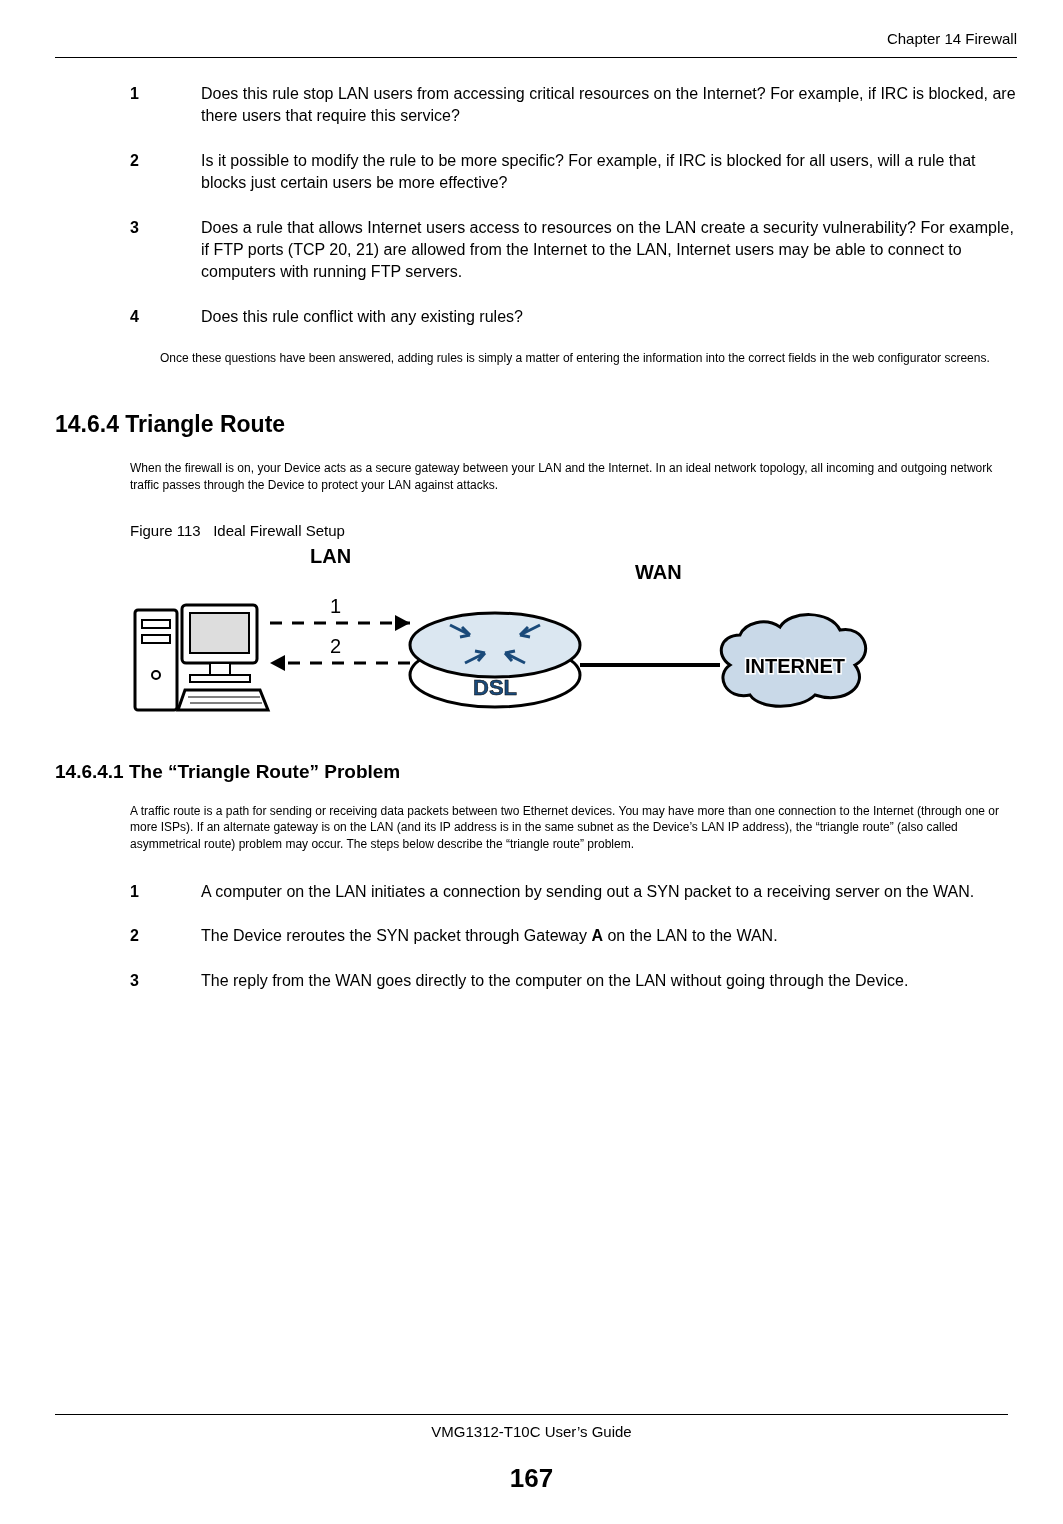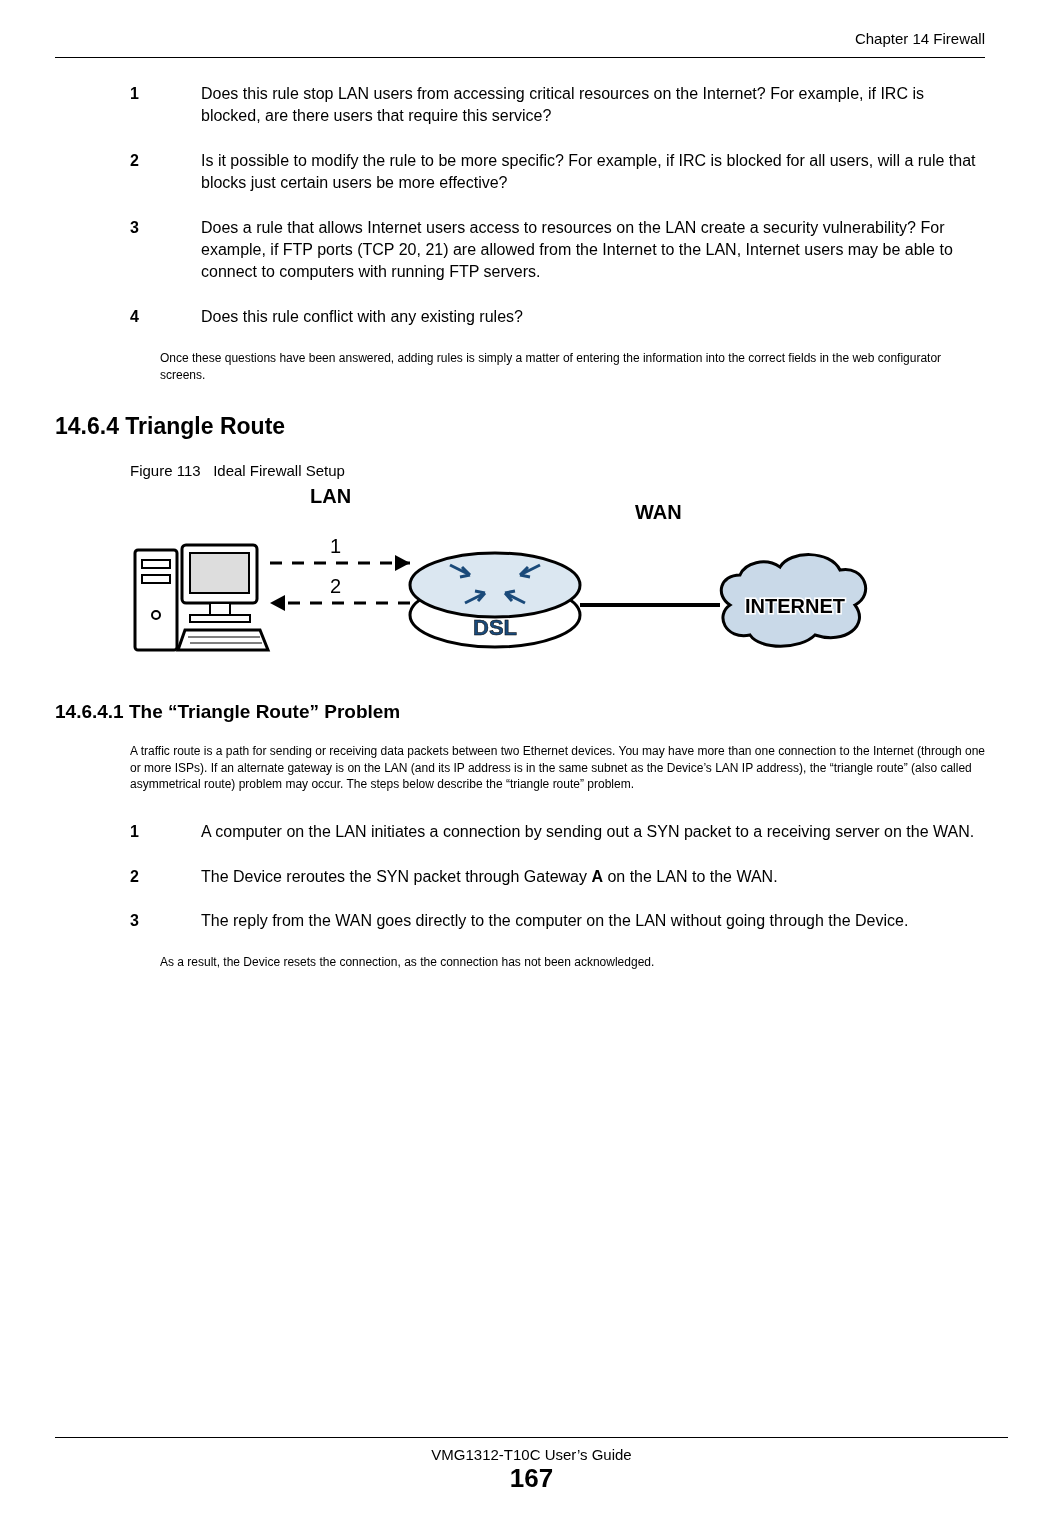--- a/index.html
+++ b/index.html
@@ -7,21 +7,21 @@
     margin: 0;
     padding: 0;
     background: #fff;
     font-family: Verdana, Geneva, sans-serif;
     color: #000;
     width: 1063px;
     height: 1524px;
     position: relative;
   }
   .page {
-    padding: 30px 78px 40px 55px;
+    padding: 30px 46px 40px 55px;
     position: relative;
     height: 100%;
   }
   .chapter-header {
     text-align: right;
     font-size: 15px;
     margin-bottom: 10px;
   }
   .hr-top {
     border: none;
@@ -49,21 +49,21 @@
   }
   .li-text { flex: 1; margin-left: 41px; }
   .para {
     font-size: 12px;
     line-height: 1.4;
     margin: 0 0 28px 0;
   }
   h2.section {
     font-size: 23px;
     font-weight: bold;
-    margin: 29px 0 22px -75px;
+    margin: 44px 0 22px -75px;
   }
   h3.subsection {
     font-size: 19px;
     font-weight: bold;
     margin: 26px 0 20px -75px;
   }
   .fig-caption {
     font-size: 15px;
     margin: 22px 0 6px 0;
   }
@@ -104,20 +104,21 @@
   .footer-row {
     display: flex;
     justify-content: space-between;
     align-items: center;
     font-size: 15px;
     flex-direction: column;
   }
   .page-num {
     font-size: 26px;
     font-weight: bold;
+    margin-top: 23px;
   }
 </style>
 </head>
 <body>
 
 <div class="page">
   <div class="chapter-header">Chapter 14 Firewall</div>
   <hr class="hr-top">
 
   <div class="content">
@@ -138,20 +139,21 @@
       <li>
         <span class="num">4</span>
         <span class="li-text">Does this rule conflict with any existing rules?</span>
       </li>
     </ol>
 
     <p class="para" style="margin-left:30px;">Once these questions have been answered, adding rules is simply a matter of entering the information into the correct fields in the web configurator screens.</p>
 
     <h2 class="section">14.6.4  Triangle Route</h2>
 
+    <p class="para">When the firewall is on, your Device acts as a secure gateway between your LAN and the Internet. In an ideal network topology, all incoming and outgoing network traffic passes through the Device to protect your LAN against attacks.</p>
 
     <div class="fig-caption">
       <span class="fig-title">Figure 113</span>&nbsp;&nbsp;&nbsp;<span>Ideal Firewall Setup</span>
     </div>
 
     <div class="diagram">
       <span class="lbl lan">LAN</span>
       <span class="lbl wan">WAN</span>
       <span class="digit d1">1</span>
       <span class="digit d2">2</span>
@@ -223,21 +225,20 @@
       <li>
         <span class="num">2</span>
         <span class="li-text"><span>The Device reroutes the SYN packet through Gateway </span><b>A</b><span> on the LAN to the WAN.</span></span>
       </li>
       <li>
         <span class="num">3</span>
         <span class="li-text">The reply from the WAN goes directly to the computer on the LAN without going through the Device.</span>
       </li>
     </ol>
 
-    <p class="para" style="margin-left:30px;">As a result, the Device resets the connection, as the connection has not been acknowledged.</p>
 
   </div>
 
   <div class="footer">
     <hr class="hr-bottom">
     <div class="footer-row">
       <span>VMG1312-T10C User’s Guide</span>
       <span class="page-num">167</span>
     </div>
   </div>

